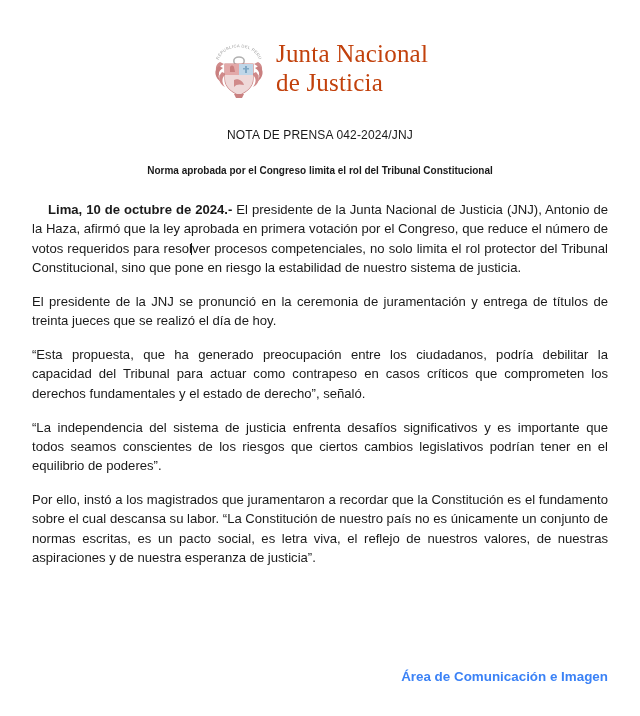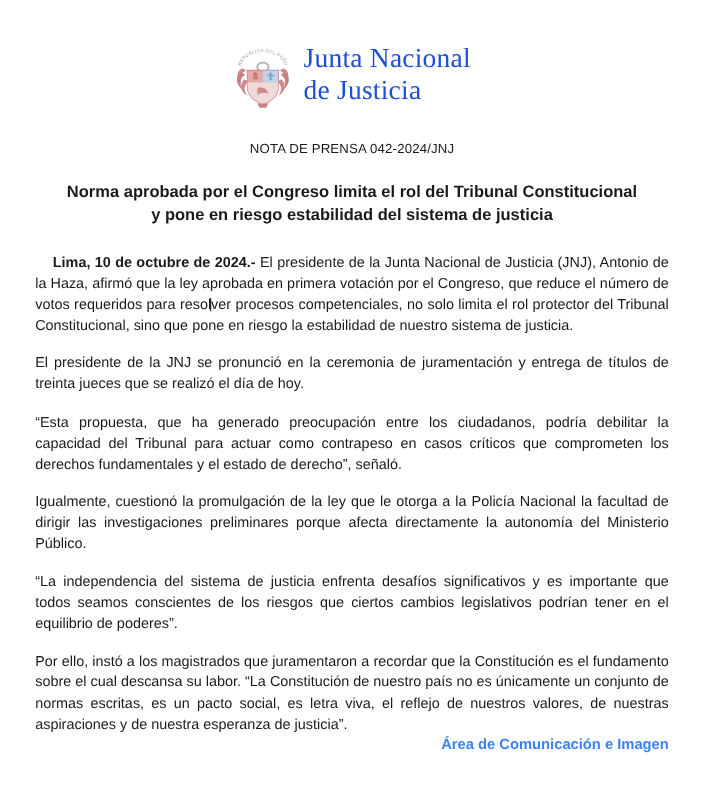--- a/index.html
+++ b/index.html
@@ -37,40 +37,40 @@
   .crest {
     width: 54px;
     height: 62px;
     position: relative;
     flex: 0 0 auto;
   }
   .crest svg { display: block; }
 
   .wordmark {
     font-family: "Liberation Serif", serif;
-    color: #1d4ed8;
+    color: #c2410c;
     font-size: 25px;
     line-height: 1.18;
     letter-spacing: 0.2px;
     white-space: nowrap;
   }
   .wordmark .l1 { display: block; }
   .wordmark .l2 { display: block; }
 
   
   .doc-number {
     text-align: center;
     font-size: 12px;
     font-weight: normal;
     margin-top: 24px;
     letter-spacing: 0.15px;
   }
   .headline {
     text-align: center;
-    font-size: 15px;
+    font-size: 10px;
     font-weight: bold;
     line-height: 1.42;
     margin: 22px 36px 0 36px;
   }
   .headline .hl2 { display: block; }
 
   
   .body-area {
     margin: 0 32px;
     padding-top: 22px;
@@ -153,32 +153,30 @@
     <div class="wordmark">
       <span class="l1">Junta Nacional</span>
       <span class="l2">de Justicia</span>
     </div>
   </div>
 
   <div class="doc-number">NOTA DE PRENSA 042-2024/JNJ</div>
 
   <div class="headline">
     <span>Norma aprobada por el Congreso limita el rol del Tribunal Constitucional</span>
-    <span class="hl2">y pone en riesgo estabilidad del sistema de justicia</span>
   </div>
 
   <div class="body-area">
 
     <p class="para"><span class="dateline">Lima, 10 de octubre de 2024.-</span><span> El presidente de la Junta Nacional de Justicia (JNJ), Antonio de la Haza, afirmó que la ley aprobada en primera votación por el Congreso, que reduce el número de votos requeridos para resol</span><span class="caret"></span><span>ver procesos competenciales, no solo limita el rol protector del Tribunal Constitucional, sino que pone en riesgo la estabilidad de nuestro sistema de justicia.</span></p>
 
     <p class="para">El presidente de la JNJ se pronunció en la ceremonia de juramentación y entrega de títulos de treinta jueces que se realizó el día de hoy.</p>
 
     <p class="para">“Esta propuesta, que ha generado preocupación entre los ciudadanos, podría debilitar la capacidad del Tribunal para actuar como contrapeso en casos críticos que comprometen los derechos fundamentales y el estado de derecho”, señaló.</p>
 
-    <p class="para">Igualmente, cuestionó la promulgación de la ley que le otorga a la Policía Nacional la facultad de dirigir las investigaciones preliminares porque afecta directamente la autonomía del Ministerio Público.</p>
 
     <p class="para">“La independencia del sistema de justicia enfrenta desafíos significativos y es importante que todos seamos conscientes de los riesgos que ciertos cambios legislativos podrían tener en el equilibrio de poderes”.</p>
 
     <p class="para">Por ello, instó a los magistrados que juramentaron a recordar que la Constitución es el fundamento sobre el cual descansa su labor. “La Constitución de nuestro país no es únicamente un conjunto de normas escritas, es un pacto social, es letra viva, el reflejo de nuestros valores, de nuestras aspiraciones y de nuestra esperanza de justicia”.</p>
   </div>
 
   <div class="footer">Área de Comunicación e Imagen</div>
 
 </div>
 

